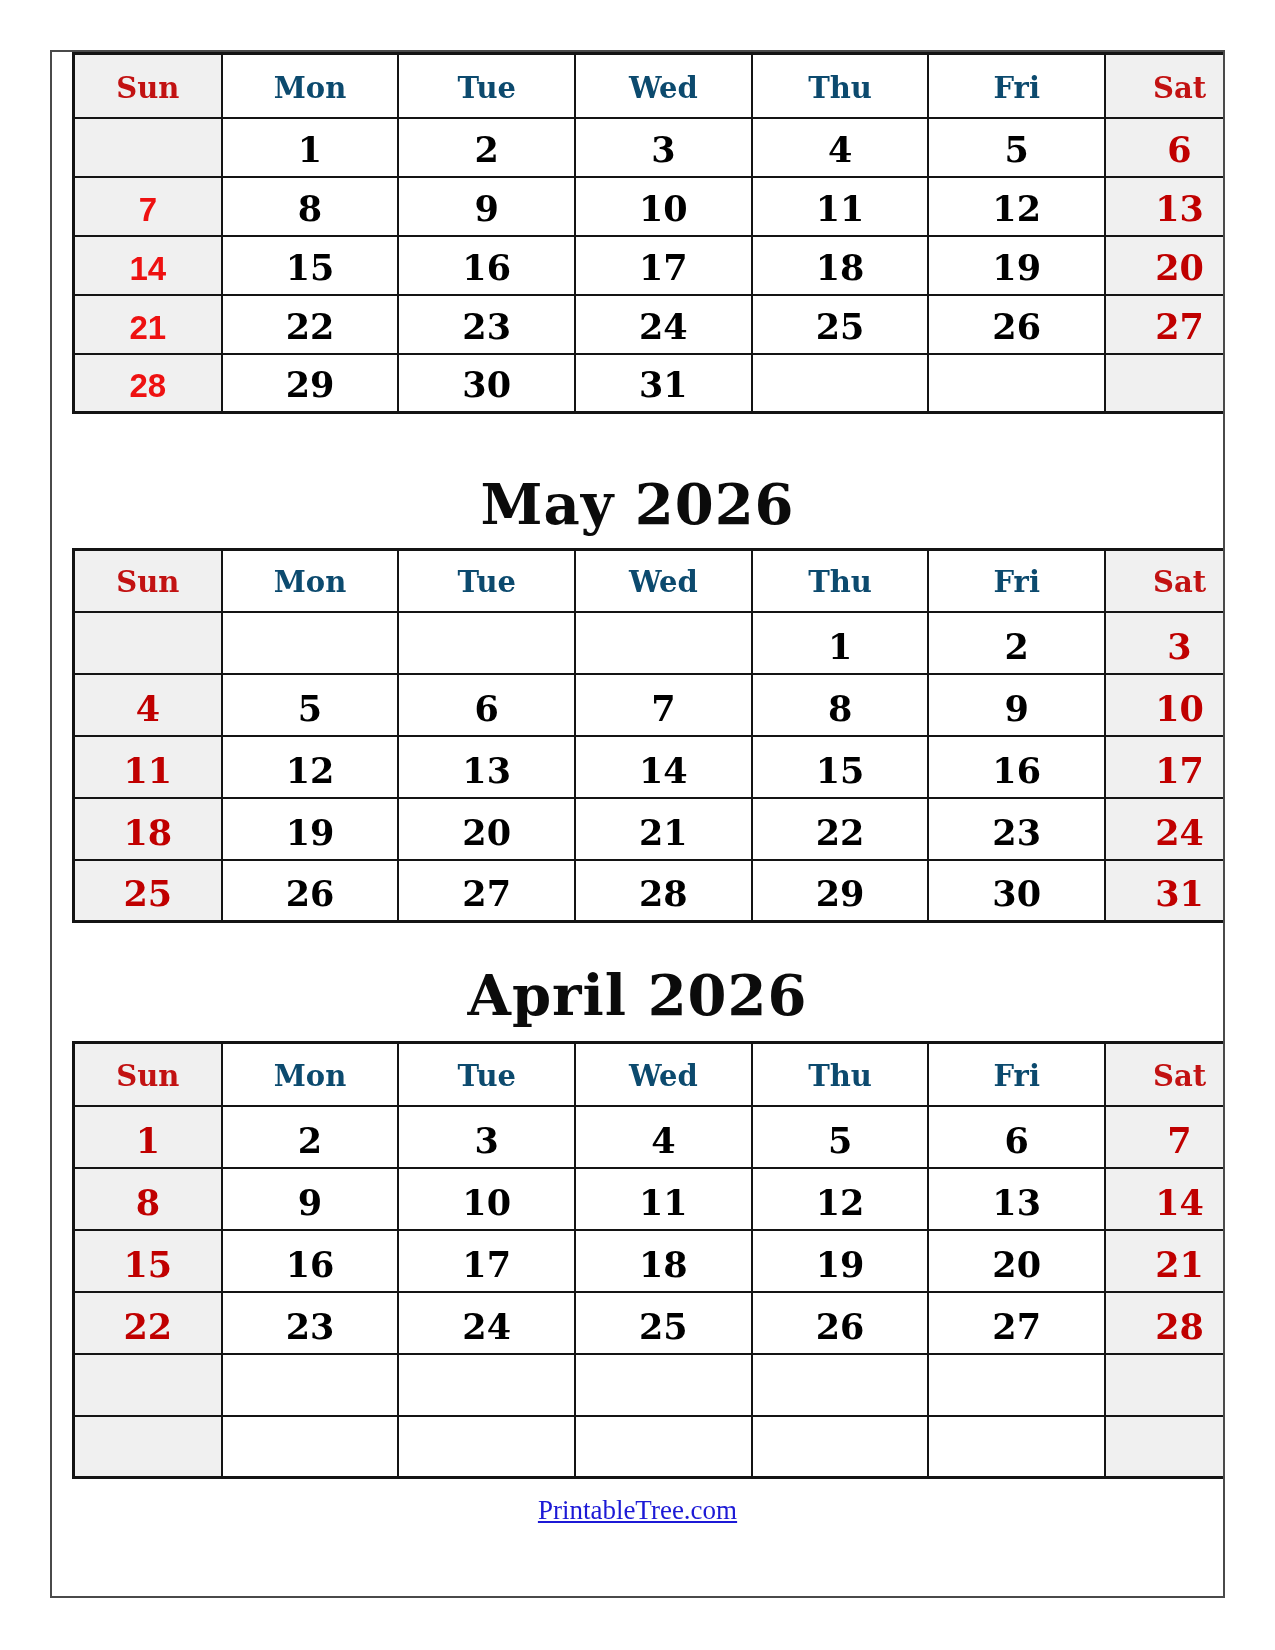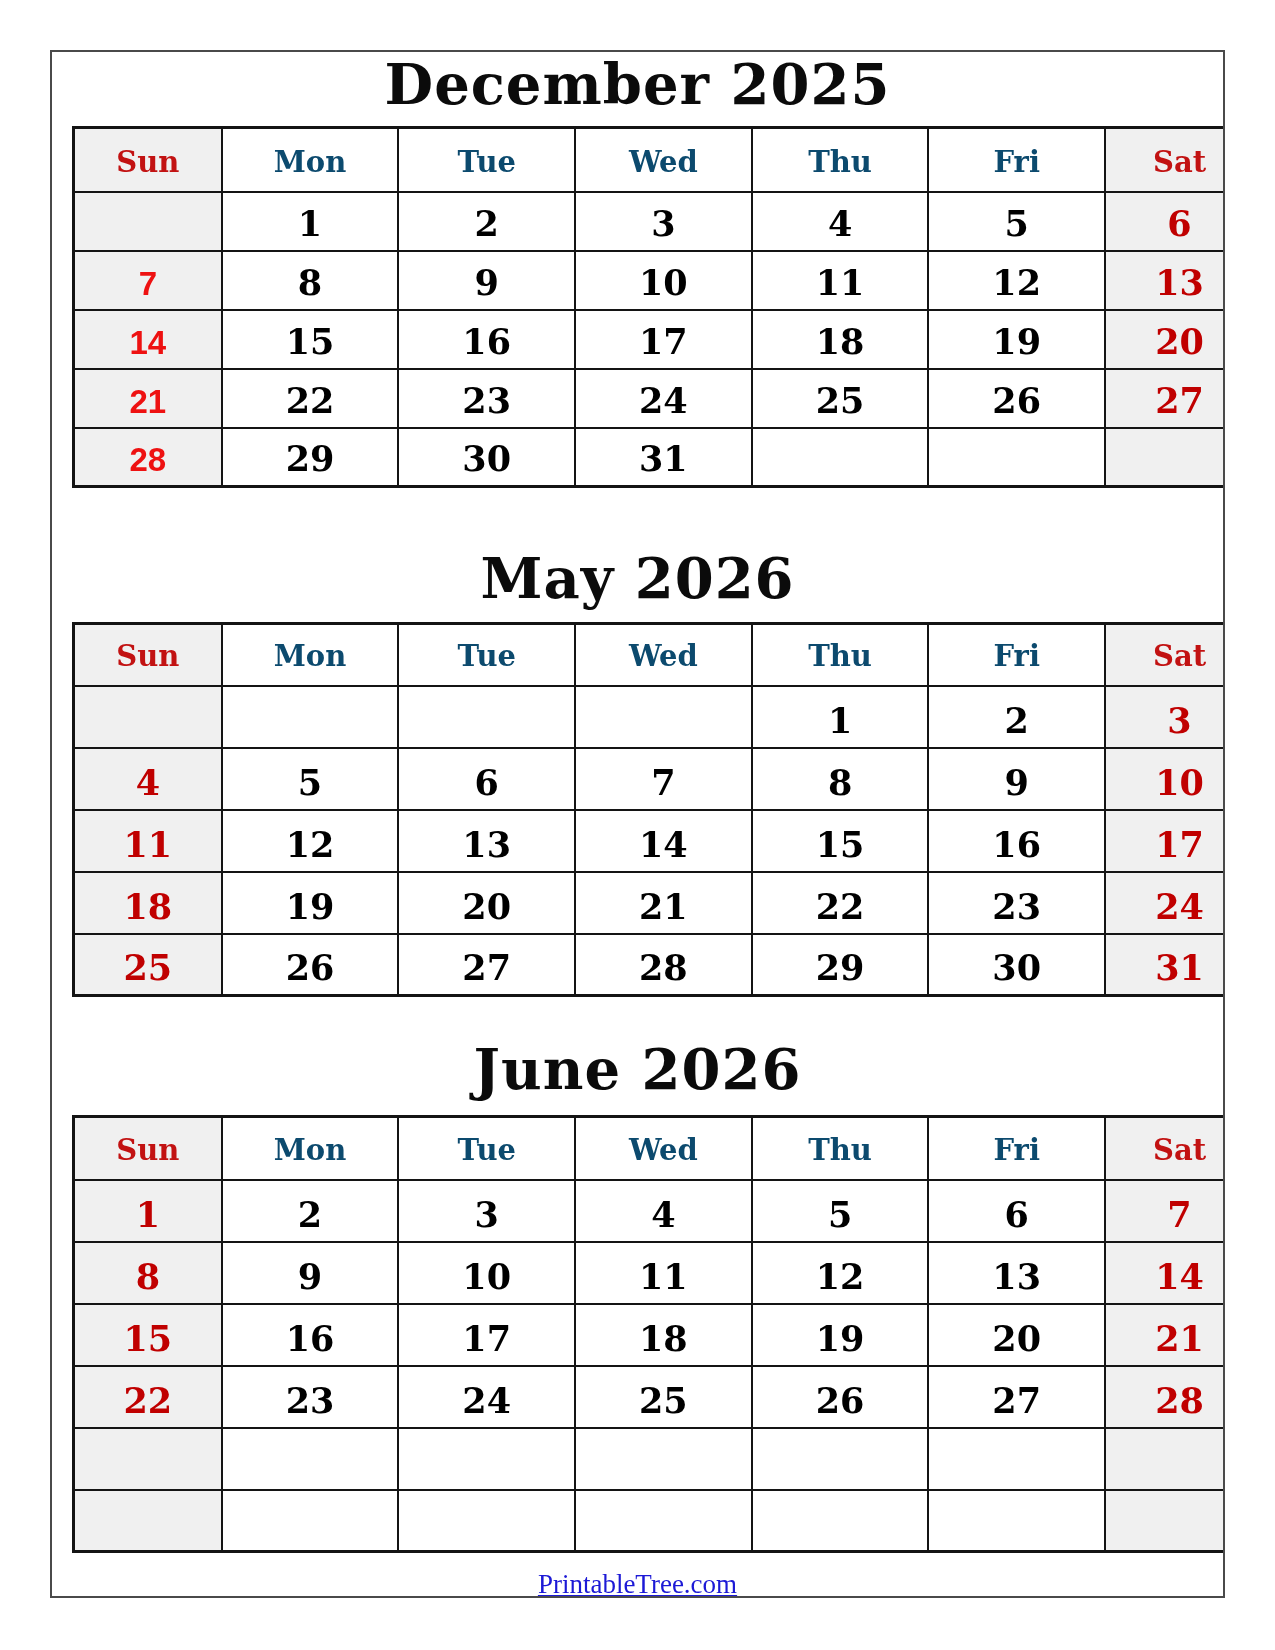--- a/index.html
+++ b/index.html
@@ -78,21 +78,20 @@
     color:var(--link,#1c19d6);
     text-decoration:underline;
   }
 </style>
 </head>
 <body>
 
 <div class="page-border">
 
   <section class="month m0">
-    <h2 class="month-title">December 2025</h2>
     <table class="calendar">
         <colgroup>
           <col class="c-sun">
           <col class="c-mid">
           <col class="c-mid">
           <col class="c-mid">
           <col class="c-mid">
           <col class="c-mid">
           <col class="c-sat">
         </colgroup>
@@ -224,21 +223,21 @@
             <td>28</td>
             <td>29</td>
             <td>30</td>
             <td class="col-weekend col-sat">31</td>
           </tr>
         </tbody>
       </table>
   </section>
 
   <section class="month m2">
-    <h2 class="month-title">June 2026</h2>
+    <h2 class="month-title">April 2026</h2>
     <table class="calendar">
         <colgroup>
           <col class="c-sun">
           <col class="c-mid">
           <col class="c-mid">
           <col class="c-mid">
           <col class="c-mid">
           <col class="c-mid">
           <col class="c-sat">
         </colgroup>

